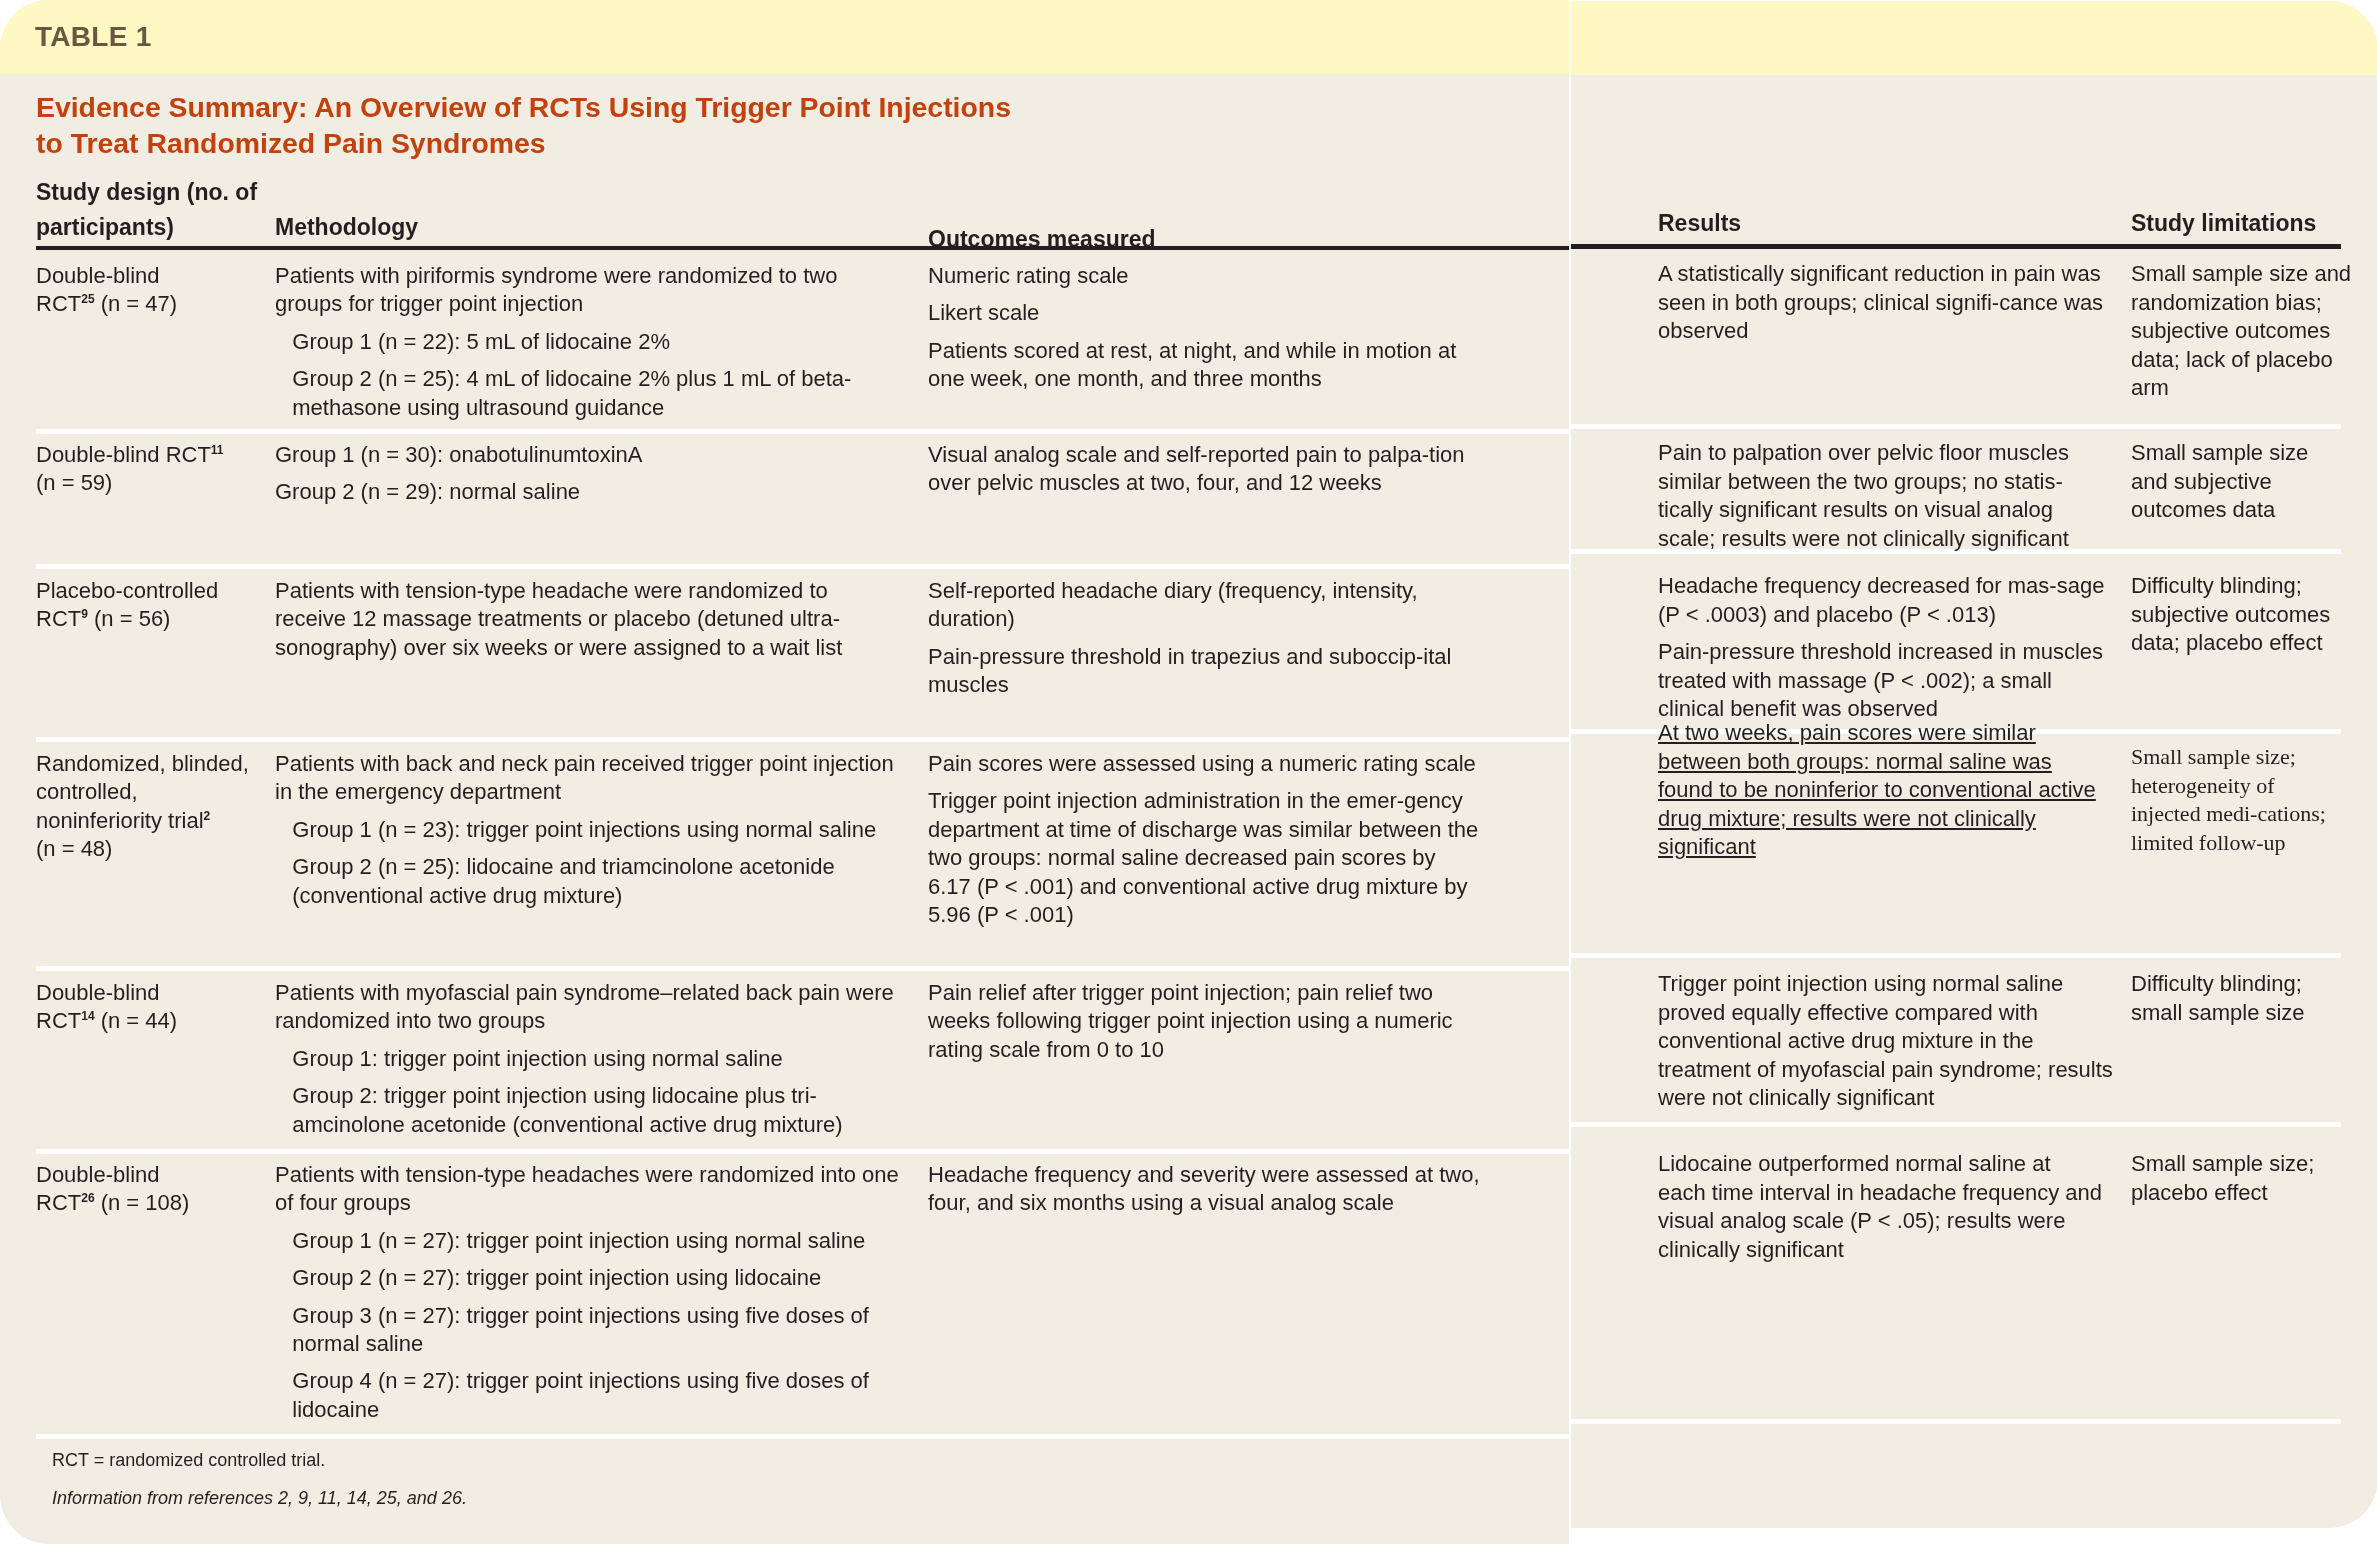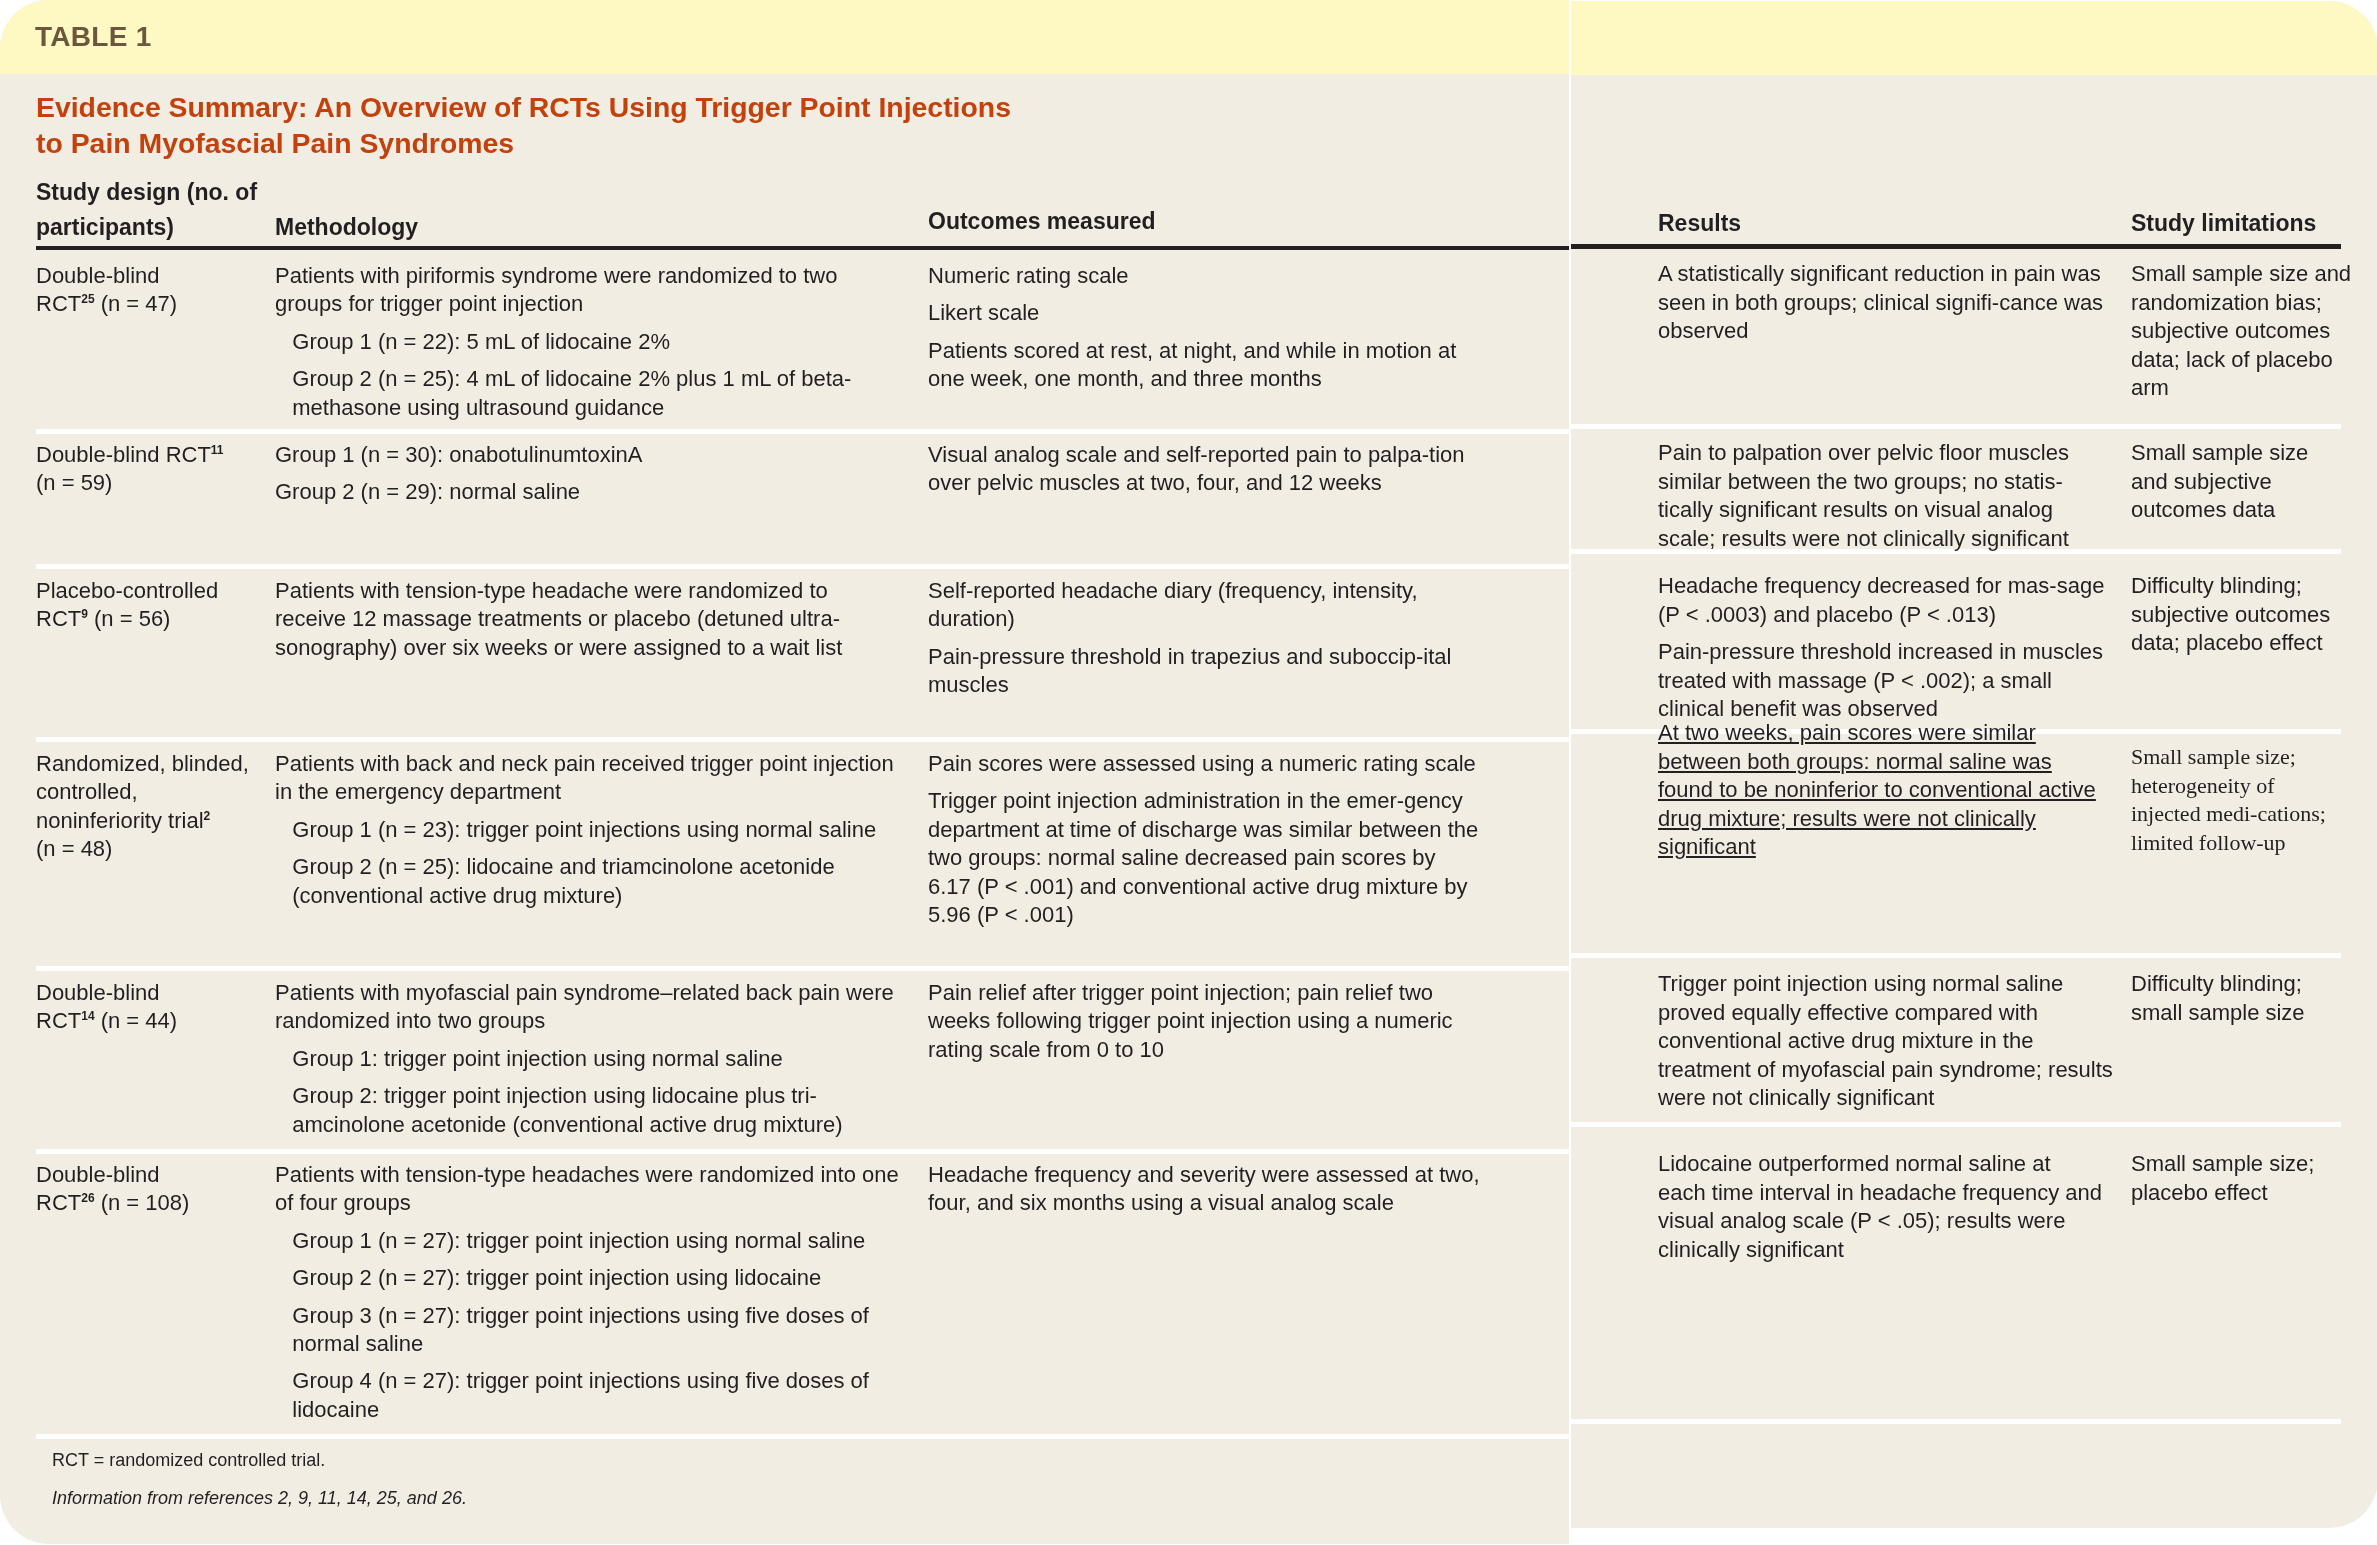--- a/index.html
+++ b/index.html
@@ -23,29 +23,29 @@
 </style>
 </head>
 <body>
 
 <div id="left-panel" class="panel">
   <div class="topbar">
     <div id="table-label">TABLE 1</div>
   </div>
   <div id="table-title">
     <div>Evidence Summary: An Overview of RCTs Using Trigger Point Injections</div>
-    <div>to Pain Myofascial Pain Syndromes</div>
+    <div>to Treat Randomized Pain Syndromes</div>
   </div>
 
   <div class="colhead" style="left:36px; top:175px;">
     <div>Study design (no. of</div>
     <div>participants)</div>
   </div>
   <div class="colhead" style="left:275px; top:210px;">Methodology</div>
-  <div class="colhead" style="left:928px; top:204px;">Outcomes measured</div>
+  <div class="colhead" style="left:928px; top:222px;">Outcomes measured</div>
   <div class="rule" style="left:36px; top:246px; width:1533px;"></div>
 
   <div class="sep" style="left:36px; top:429px; width:1533px;"></div>
   <div class="sep" style="left:36px; top:564px; width:1533px;"></div>
   <div class="sep" style="left:36px; top:737px; width:1533px;"></div>
   <div class="sep" style="left:36px; top:966px; width:1533px;"></div>
   <div class="sep" style="left:36px; top:1149px; width:1533px;"></div>
   <div class="sep" style="left:36px; top:1434px; width:1533px;"></div>
 
   <div class="cell" style="left:36px; top:262px; width:222px;">

